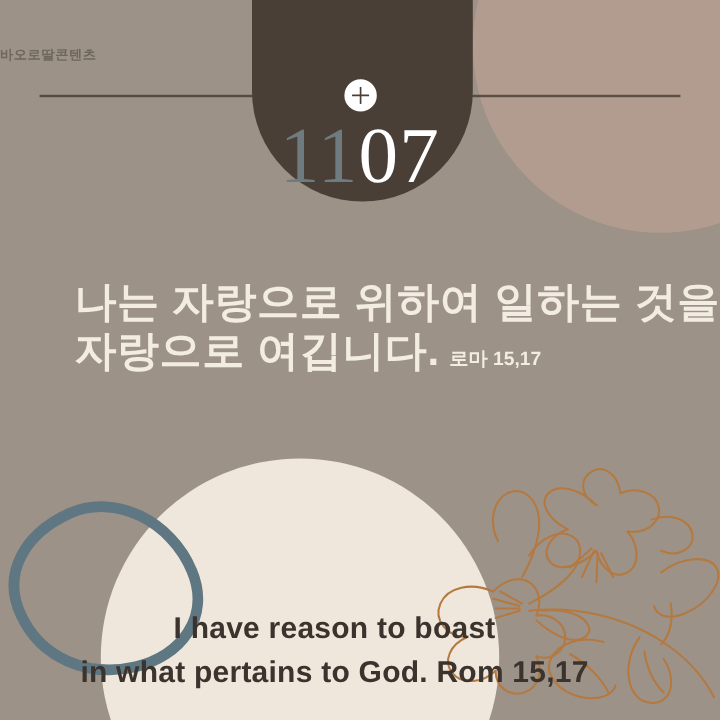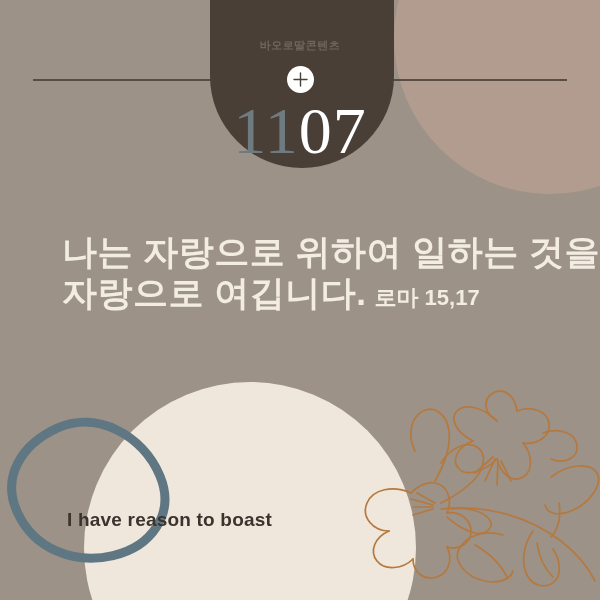--- a/index.html
+++ b/index.html
@@ -83,21 +83,21 @@
   }
   #issue-number .dim { color: #6e7c81; }
   #issue-number .bright { color: #ffffff; }
 
   
   #brand {
     position: absolute;
     left: 0;
     right: 0;
     top: 38px;
-    text-align: center;
+    text-align: left;
     font-size: 11px;
     font-weight: bold;
     letter-spacing: .5px;
     color: #6f665d;
   }
 
   
   #verse-ko {
     position: absolute;
     left: 62px;
@@ -107,33 +107,33 @@
     font-weight: bold;
     line-height: 1.16;
   }
   #verse-ko .ln {
     font-size: 35px;
     letter-spacing: .5px;
     white-space: nowrap;
     display: block;
   }
   #verse-ko .ref-ko {
-    font-size: 22px;
+    font-size: 16px;
     letter-spacing: 0;
     margin-left: 8px;
   }
 
   
   #verse-en {
     position: absolute;
     left: 67px;
     top: 506px;
     color: #3b332d;
     font-weight: bold;
-    font-size: 19px;
+    font-size: 25px;
     line-height: 1.45;
     letter-spacing: .2px;
     text-align: center;
   }
   #verse-en .ln { display: block; white-space: nowrap; }
 
   
   #ring { left: 6px; top: 410px; width: 170px; height: 160px; }
 
   
@@ -204,15 +204,16 @@
 
   <div id="issue-number"><span class="dim">11</span><span class="bright">07</span></div>
 
   <div id="verse-ko">
     <span class="ln">나는 자랑으로 위하여 일하는 것을</span>
     <span class="ln"><span>자랑으로 여깁니다.</span><span class="ref-ko">로마 15,17</span></span>
   </div>
 
   <div id="verse-en">
     <span class="ln">I have reason to boast</span>
+    <span class="ln">in what pertains to God. Rom 15,17</span>
   </div>
 
 </div>
 
 </body></html>

